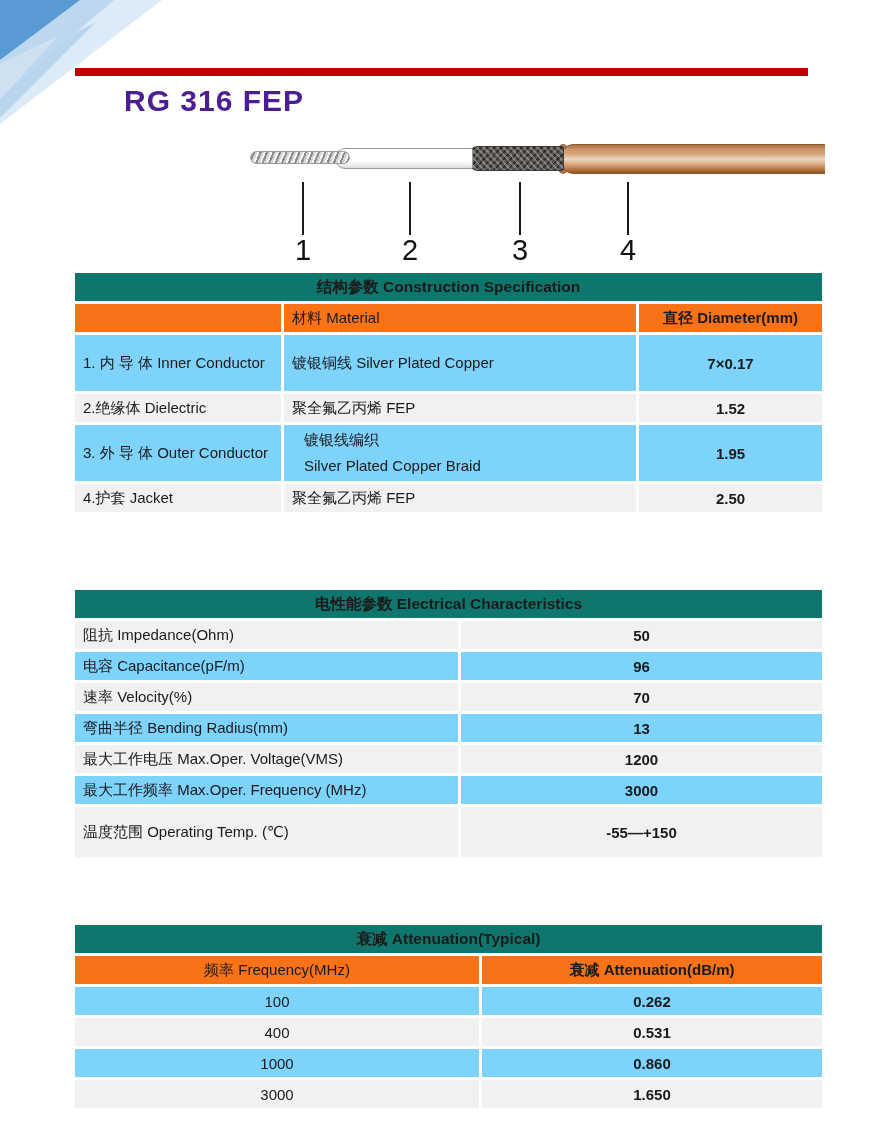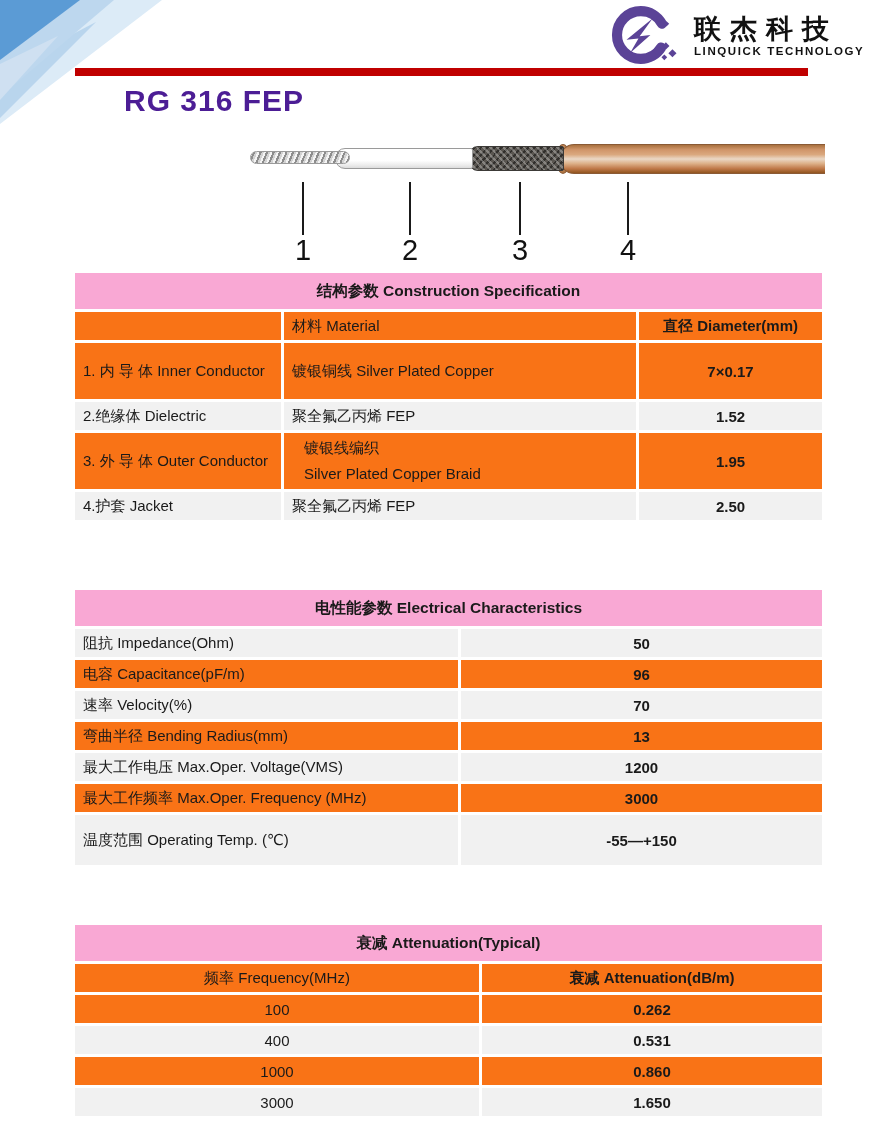--- a/index.html
+++ b/index.html
@@ -70,29 +70,29 @@
     border:1px solid #8a5a35;
   }
   .pointer { position:absolute; top:44px; width:2px; height:53px; background:#1a1a1a; }
   .pt-1 { left:62px; } .pt-2 { left:169px; } .pt-3 { left:279px; } .pt-4 { left:387px; }
   .dnum { position:absolute; top:96px; width:40px; text-align:center; font-size:29px; color:#111; }
   .dn-1 { left:43px; } .dn-2 { left:150px; } .dn-3 { left:260px; } .dn-4 { left:368px; }
 
   
   .tbl { position:absolute; left:75px; width:747px; display:grid; gap:3px; background:#fff; }
   .t-head {
-    grid-column:1 / -1; background:#f9a8d4;
+    grid-column:1 / -1; background:#0f766e;
     display:flex; align-items:center; justify-content:center;
-    font-weight:bold; font-size:15.5px; height:36px;
+    font-weight:bold; font-size:15.5px; height:28px;
   }
   .cell { display:flex; align-items:center; font-size:15px; padding:2px 8px; }
   .cell.center { justify-content:center; text-align:center; padding:2px 4px; }
   .cell.bold { font-weight:bold; }
   .bg-lt { background:#f1f1f1; }
-  .bg-dk { background:#f97316; }
+  .bg-dk { background:#7dd3fc; }
   .bg-wt { background:#f97316; }
   .h28 { height:28px; } .h56 { height:56px; } .h38 { height:50px; }
 
   
   .tbl-construction { top:273px; grid-template-columns:206px 352px 1fr; }
   .item-cell { line-height:26px; align-items:center; }
   .two-line { display:block; padding-top:2px;padding-left:20px; }
   .two-line span { display:block; }
 
   
@@ -107,36 +107,20 @@
 <div class="page">
 
   <div class="corner">
     <div class="tri tri-1"></div>
     <div class="tri tri-5"></div>
     <div class="tri tri-2"></div>
     <div class="tri tri-3"></div>
     <div class="tri tri-4"></div>
   </div>
 
-  <div class="logo">
-    <svg class="logo-icon" viewBox="0 0 64 52">
-      <circle cx="26" cy="26" r="20" fill="none" stroke="#5b4397" stroke-width="8.5" stroke-dasharray="104 22" stroke-dashoffset="-11" stroke-linecap="round"></circle>
-      <path d="M36 12 L14 30 L24 29 L17 41 L34 26 L25 27 Z" fill="#5b4397"></path>
-      <rect x="40" y="10" width="4.5" height="4.5" fill="#5b4397" transform="rotate(45 42 12)"></rect>
-      <rect x="46" y="15" width="3.2" height="3.2" fill="#5b4397" transform="rotate(45 47.5 16.5)"></rect>
-      <rect x="37" y="36" width="5.5" height="5.5" fill="#5b4397" transform="rotate(45 40 39)"></rect>
-      <rect x="45" y="33" width="4.2" height="4.2" fill="#5b4397" transform="rotate(45 47 35)"></rect>
-      <rect x="50" y="39" width="4.8" height="4.8" fill="#5b4397" transform="rotate(45 52.5 41.5)"></rect>
-      <rect x="44" y="43" width="3.4" height="3.4" fill="#5b4397" transform="rotate(45 45.7 44.7)"></rect>
-    </svg>
-    <div class="logo-text">
-      <div class="logo-cn">联杰科技</div>
-      <div class="logo-en">LINQUICK TECHNOLOGY</div>
-    </div>
-  </div>
 
   <div class="red-rule"></div>
 
   <div class="page-title">RG 316 FEP</div>
 
   <div class="diagram">
     <div class="jacket-end"></div>
     <div class="jacket"></div>
     <div class="braid"></div>
     <div class="dielectric"></div>

